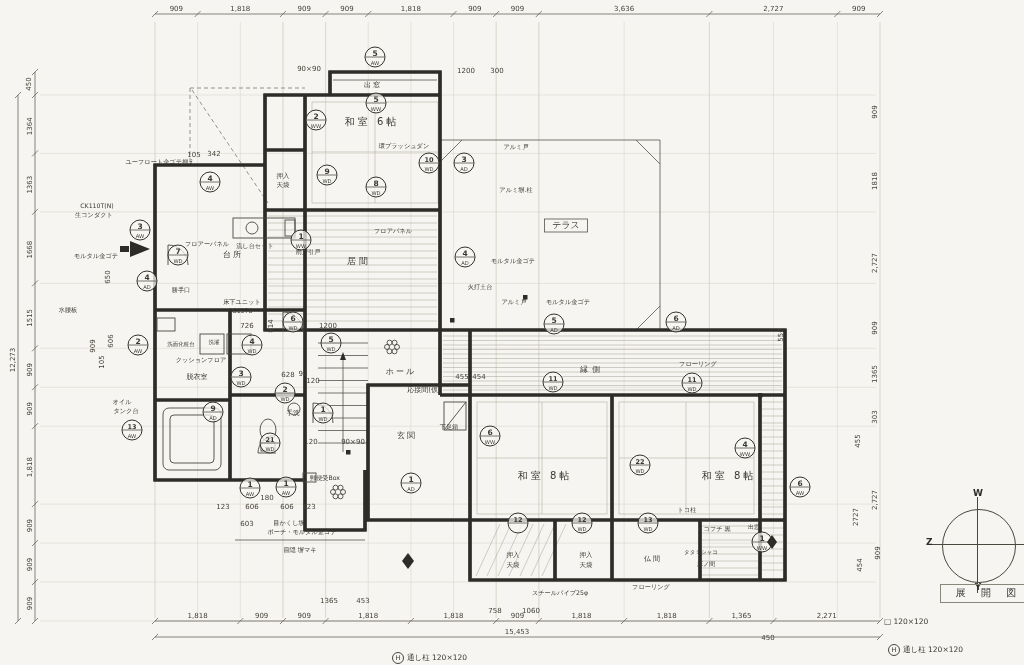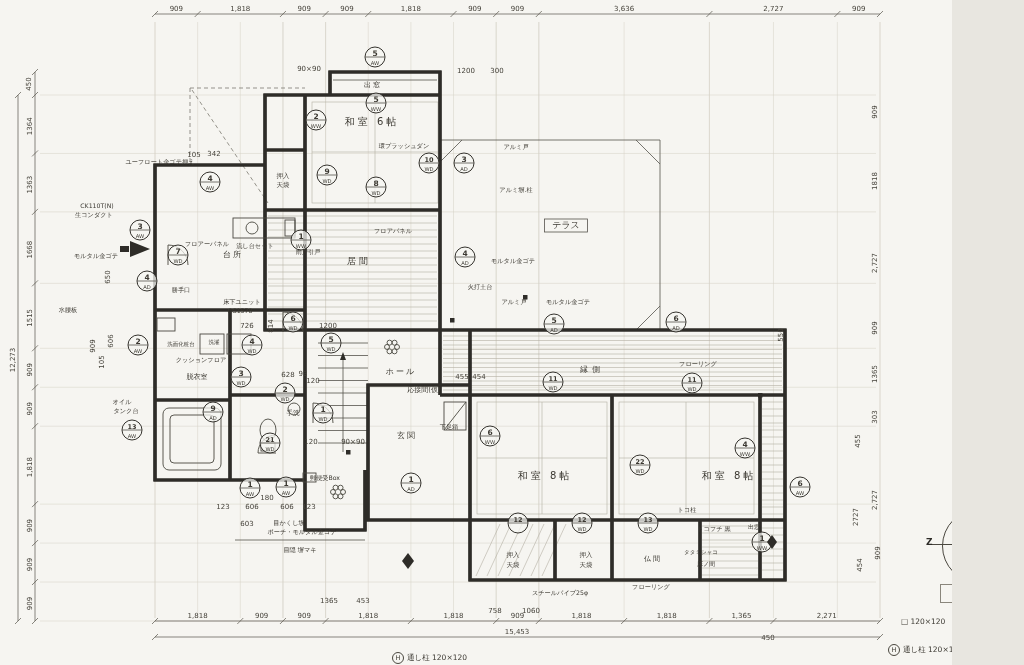--- a/index.html
+++ b/index.html
@@ -1,17 +1,17 @@
 <!DOCTYPE html>
 <html><head>
 <meta charset="utf-8">
 <style>
   html,body{margin:0;padding:0;background:#e8e6e0;}
   .canvas{
-    position:relative;width:952px;height:665px;overflow:hidden;
+    position:relative;width:1024px;height:665px;overflow:hidden;
     background:#f6f5f1;
     font-family:"DejaVu Sans",sans-serif;color:#35332e;
   }
   svg{position:absolute;left:0;top:0;font-family:"DejaVu Sans",sans-serif;}
   svg text{fill:#3b3831;}
   .wall{stroke:#2e2c28;stroke-width:3.2;fill:none;stroke-linecap:butt;}
   .wall-core{stroke:#f6f5f1;stroke-width:1.5;fill:none;}
   .thin{stroke:#55534c;stroke-width:0.8;fill:none;}
   .dashed{stroke:#6b685f;stroke-width:0.7;fill:none;stroke-dasharray:4 3;}
   .grid{stroke:#d5d1c5;stroke-width:0.5;}
@@ -598,20 +598,20 @@
     <div class="c-circle"></div>
     <div class="c-h"></div>
     <div class="c-v"></div>
     <span class="c-lbl c-top">W</span>
     <span class="c-lbl c-left">Z</span>
 
     <span class="c-lbl c-bottom">Y</span>
   </div>
   <div class="caption">展 開 図</div>
 
-  <div class="note-line" style="left:884px;top:617px;margin-left:17px;">□ 120×120</div>
+  <div class="note-line" style="left:884px;top:617px;">□ 120×120</div>
   <div class="note-line" style="left:888px;top:644px;">
     <span class="h-circ">H</span><span>通し柱 120×120</span>
   </div>
   <div class="note-line" style="left:392px;top:652px;">
     <span class="h-circ">H</span><span>通し柱 120×120</span>
   </div>
 </div>
 
 </body></html>

